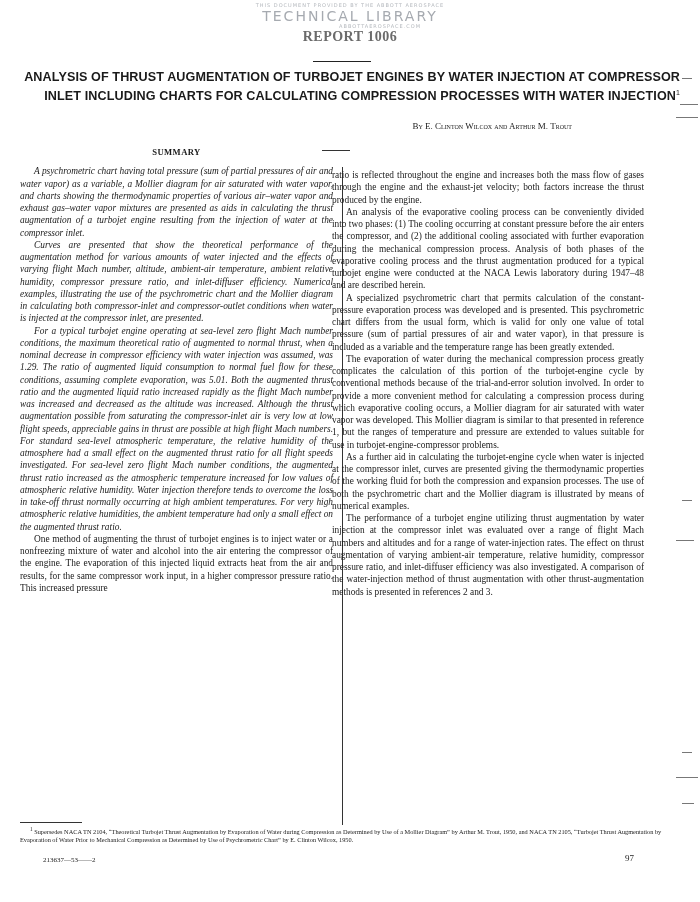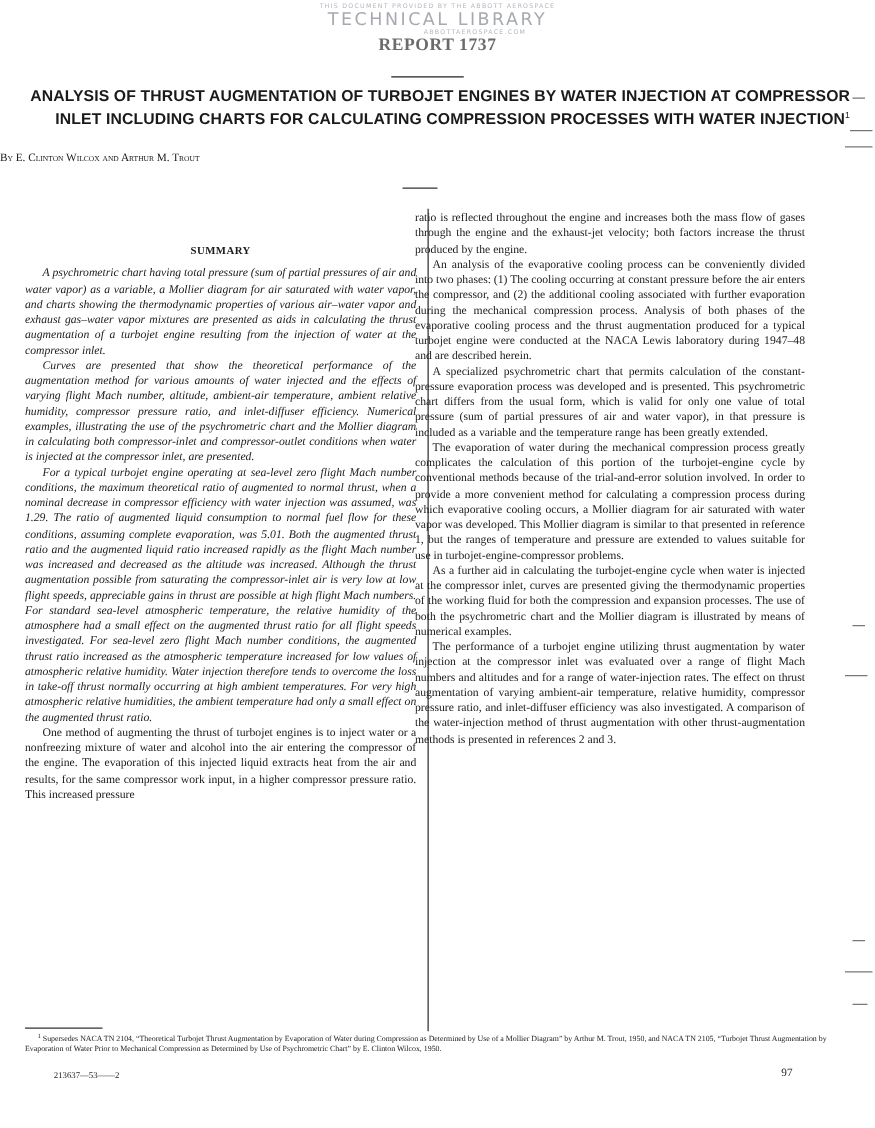--- a/index.html
+++ b/index.html
@@ -5,23 +5,23 @@
   html, body { margin: 0; padding: 0; background: #ffffff; }
   body { width: 700px; height: 902px; position: relative; overflow: hidden; color: #1a1a1a; font-family: "DejaVu Serif", serif; }
   .watermark { position: absolute; top: 2px; left: 0; width: 700px; text-align: center; color: #b4b8bd; }
   .wm-line1 { font-family: "DejaVu Sans", sans-serif; font-size: 5px; letter-spacing: 1px; line-height: 7px; }
   .wm-line2 { font-family: "DejaVu Sans", sans-serif; font-size: 14px; letter-spacing: 2px; line-height: 14px; color: #a6aab0; }
   .wm-line3 { font-family: "DejaVu Sans", sans-serif; font-size: 5px; letter-spacing: 1px; line-height: 6px; padding-left: 60px; }
   .report-no { position: absolute; top: 29px; left: 0; width: 700px; text-align: center; font-family: "Liberation Serif", serif; font-weight: bold; font-size: 14px; color: #6b6b6b; letter-spacing: 0.5px; }
   .top-rule { position: absolute; top: 61px; left: 313px; width: 58px; border-top: 1.5px solid #222; }
   .title { position: absolute; top: 69px; left: 20px; width: 660px; text-align: right; font-family: Liberation Sans, sans-serif; font-weight: bold; font-size: 12.6px; line-height: 16px; letter-spacing: 0.1px; }
   .title sup { font-size: 7px; font-weight: normal; }
-  .byline { position: absolute; top: 121px; left: 0; width: 572px; text-align: left; font-family: "Liberation Serif", serif; font-size: 9px; font-variant: small-caps; }
+  .byline { position: absolute; top: 121px; left: 0; width: 572px; text-align: right; font-family: "Liberation Serif", serif; font-size: 9px; font-variant: small-caps; }
   .col { position: absolute; font-family: "Liberation Serif", serif; font-size: 9.35px; line-height: 12.25px; text-align: justify; }
-  .col-left { left: 20px; top: 146px; width: 313px; margin-top: 48px; }
+  .col-left { left: 20px; top: 146px; width: 313px; }
   .col-right { left: 332px; top: 169px; width: 312px; }
   .col-divider { position: absolute; left: 342px; top: 167px; height: 658px; border-left: 1px solid #333; }
   .col-right-rule { position: absolute; left: 322px; top: 150px; width: 28px; border-top: 1px solid #333; }
   .sec-head { text-align: center; font-weight: bold; font-size: 8.6px; letter-spacing: 0.4px; margin: 0 0 7px 0; }
   .sec-head.intro { margin-top: 14px; margin-bottom: 10px; }
   p { margin: 0; text-indent: 14px; }
   .italic p { font-style: italic; }
   .footnote-rule { position: absolute; left: 20px; top: 822px; width: 62px; border-top: 1px solid #333; }
   .footnote { position: absolute; left: 20px; top: 825px; width: 650px; font-family: "Liberation Serif", serif; font-size: 6.3px; line-height: 8.3px; text-indent: 10px; }
   .job-no { position: absolute; left: 43px; top: 856px; font-family: "Liberation Serif", serif; font-size: 7px; }
@@ -31,21 +31,21 @@
 </style>
 </head>
 <body>
 
 <div class="watermark">
   <div class="wm-line1">THIS DOCUMENT PROVIDED BY THE ABBOTT AEROSPACE</div>
   <div class="wm-line2">TECHNICAL LIBRARY</div>
   <div class="wm-line3">ABBOTTAEROSPACE.COM</div>
 </div>
 
-<div class="report-no">REPORT 1737</div>
+<div class="report-no">REPORT 1006</div>
 <div class="top-rule"></div>
 
 <div class="title"><span>ANALYSIS OF THRUST AUGMENTATION OF TURBOJET ENGINES BY WATER INJECTION AT COMPRESSOR INLET INCLUDING CHARTS FOR CALCULATING COMPRESSION PROCESSES WITH WATER INJECTION</span><sup>1</sup></div>
 <div class="byline">By E. Clinton Wilcox and Arthur M. Trout</div>
 
 <div class="col-right-rule"></div>
 <div class="col-divider"></div>
 
 <div class="col col-left">
   <div class="sec-head">SUMMARY</div>

